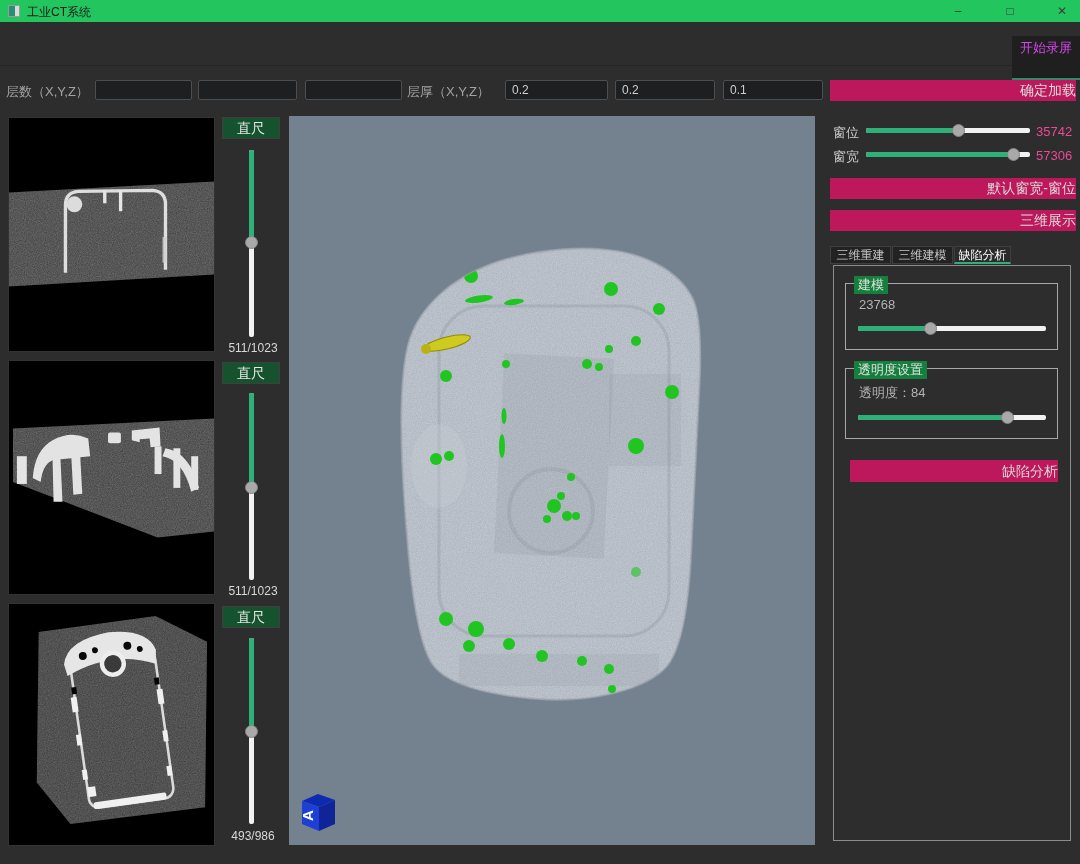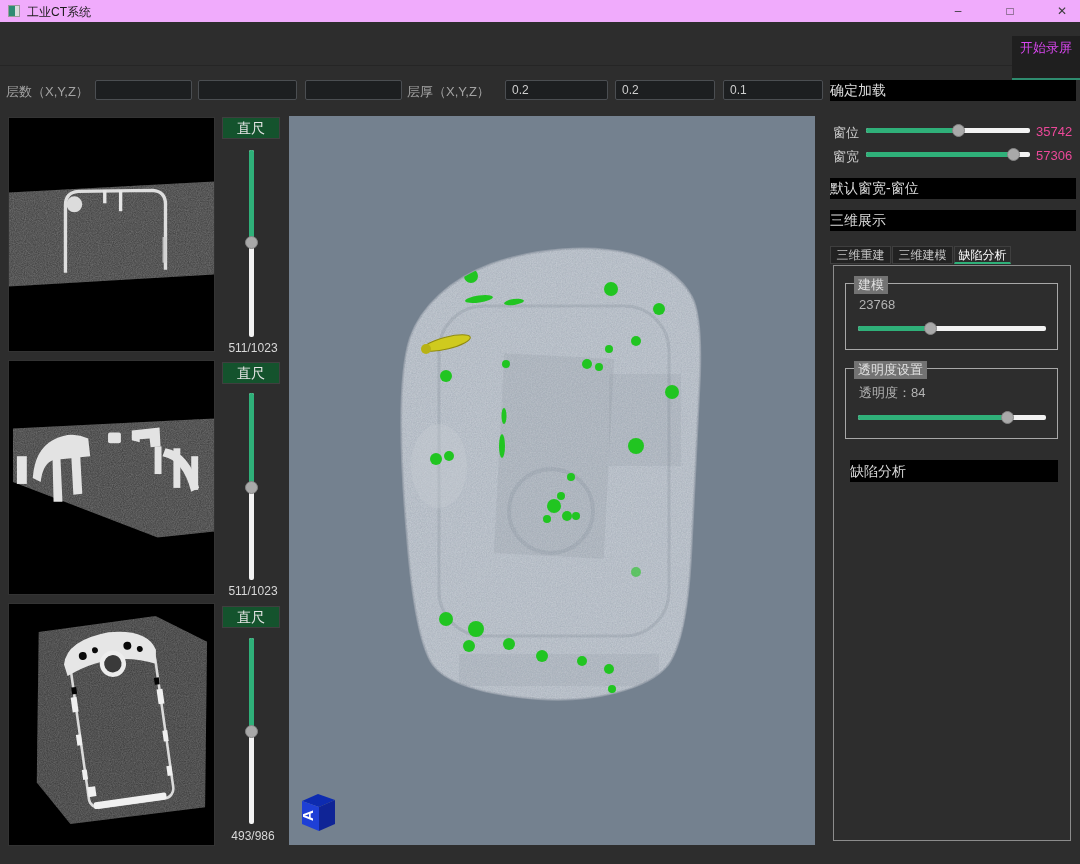--- a/index.html
+++ b/index.html
@@ -4,33 +4,33 @@
 <style>
   html,body{margin:0;padding:0}
   body{
     width:1080px;height:864px;position:relative;overflow:hidden;
     background:#2d2d2d;color:#d6d6d6;
     font-family:"Liberation Sans","DejaVu Sans",sans-serif;
     -webkit-font-smoothing:antialiased;
   }
   .abs{position:absolute}
   
-  .titlebar{left:0;top:0;width:1080px;height:22px;background:#f0abfc}
+  .titlebar{left:0;top:0;width:1080px;height:22px;background:#22c55e}
   .app-icon{left:8px;top:5px;width:12px;height:12px;border:1px solid #9a9a9a;box-sizing:border-box;background:linear-gradient(90deg,#2e8b74 0 60%,#d8dcdc 60% 100%)}
   .title-text{left:27px;top:4px;font-size:12px;color:#1b1b1b}
   .winbtn{top:0;width:36px;height:22px;line-height:22px;text-align:center;color:#3c3c3c;font-size:12px;cursor:default}
   
   .toolbar{left:0;top:22px;width:1080px;height:44px;background:#2d2d2d;border-bottom:1px solid #252525;box-sizing:border-box}
   .tb-group{position:absolute;left:10px;top:14px;height:26px;display:flex;background:#1f1f1f;border-bottom:2px solid #2e8b6e;box-sizing:border-box}
   .tb-btn{padding:0 13px;line-height:23px;font-size:13px;color:#d8d8d8;white-space:nowrap}
   .tb-record{position:absolute;left:1012px;top:14px;height:44px;background:#1f1f1f;border-bottom:2px solid #2e8b6e;box-sizing:border-box;padding:0 8px;line-height:23px;font-size:13px;color:#d946ef;white-space:nowrap}
   
   .p-label{top:83px;font-size:13px;color:#a3a3a3;white-space:nowrap}
   .p-input{top:80px;height:20px;background:#1d1f21;border:1px solid #4b4e52;border-radius:2px;color:#cfcfcf;font-size:12px;padding:0 6px;box-sizing:border-box;outline:none;font-family:inherit}
-  .panel-btn{background:#000000;color:#dadada;text-align:left;font-size:14px;cursor:default}
+  .panel-btn{background:#be185d;color:#dadada;text-align:right;font-size:14px;cursor:default}
   
   .slice{background:#000;border:1px solid #333;box-sizing:border-box}
   .slice svg{display:block}
   .ruler-btn{width:58px;height:22px;background:#14532d;border:1px solid #3f3f3f;box-sizing:border-box;color:#e6e6e6;text-align:center;line-height:20px;font-size:14px}
   .vslider{width:14px}
   .vtrack{position:absolute;left:4px;top:0;bottom:0;width:5px;background:#f2f2f2;border-radius:2px}
   .vfill{position:absolute;left:4px;top:0;width:5px;background:#2fb079;border-radius:2px}
   .vknob{position:absolute;left:0;width:13px;height:13px;border-radius:50%;background:#a9a9a9;border:1px solid #858585;box-sizing:border-box}
   .pos-label{font-size:12px;color:#d8d8d8;width:70px;text-align:center;white-space:nowrap}
   
@@ -39,21 +39,21 @@
   .r-label{font-size:13px;color:#cfcfcf;white-space:nowrap}
   .r-value{font-size:13px;color:#ec4899;white-space:nowrap}
   .hslider{height:13px}
   .htrack{position:absolute;top:4px;left:0;right:0;height:5px;background:#f2f2f2;border-radius:2px}
   .hfill{position:absolute;top:4px;left:0;height:5px;background:#2fb079;border-radius:2px}
   .hknob{position:absolute;top:0;width:13px;height:13px;border-radius:50%;background:#a9a9a9;border:1px solid #858585;box-sizing:border-box}
   .tab{top:246px;height:18px;line-height:16px;font-size:12px;text-align:center;background:#222;border:1px solid #3f3f3f;color:#c4c4c4;box-sizing:border-box;white-space:nowrap}
   .tab.active{background:#2b2b2b;color:#ffffff;border-bottom:2px solid #2fb079}
   .tab-frame{left:833px;top:265px;width:238px;height:576px;border:1px solid #8c8c8c;box-sizing:border-box}
   .groupbox{border:1px solid #a8a8a8;box-sizing:border-box}
-  .legend{position:absolute;top:-8px;left:8px;background:#737373;padding:0 4px;font-size:13px;color:#e2e2e2;white-space:nowrap}
+  .legend{position:absolute;top:-8px;left:8px;background:#15803d;padding:0 4px;font-size:13px;color:#e2e2e2;white-space:nowrap}
   .g-value{position:absolute;left:13px;font-size:13px;color:#b3b3b3;white-space:nowrap}
 </style>
 </head>
 <body>
 
 <div class="abs titlebar">
   <div class="abs app-icon"></div>
   <div class="abs title-text">工业CT系统</div>
   <div class="abs winbtn" style="left:940px">–</div>
   <div class="abs winbtn" style="left:992px">□</div>

